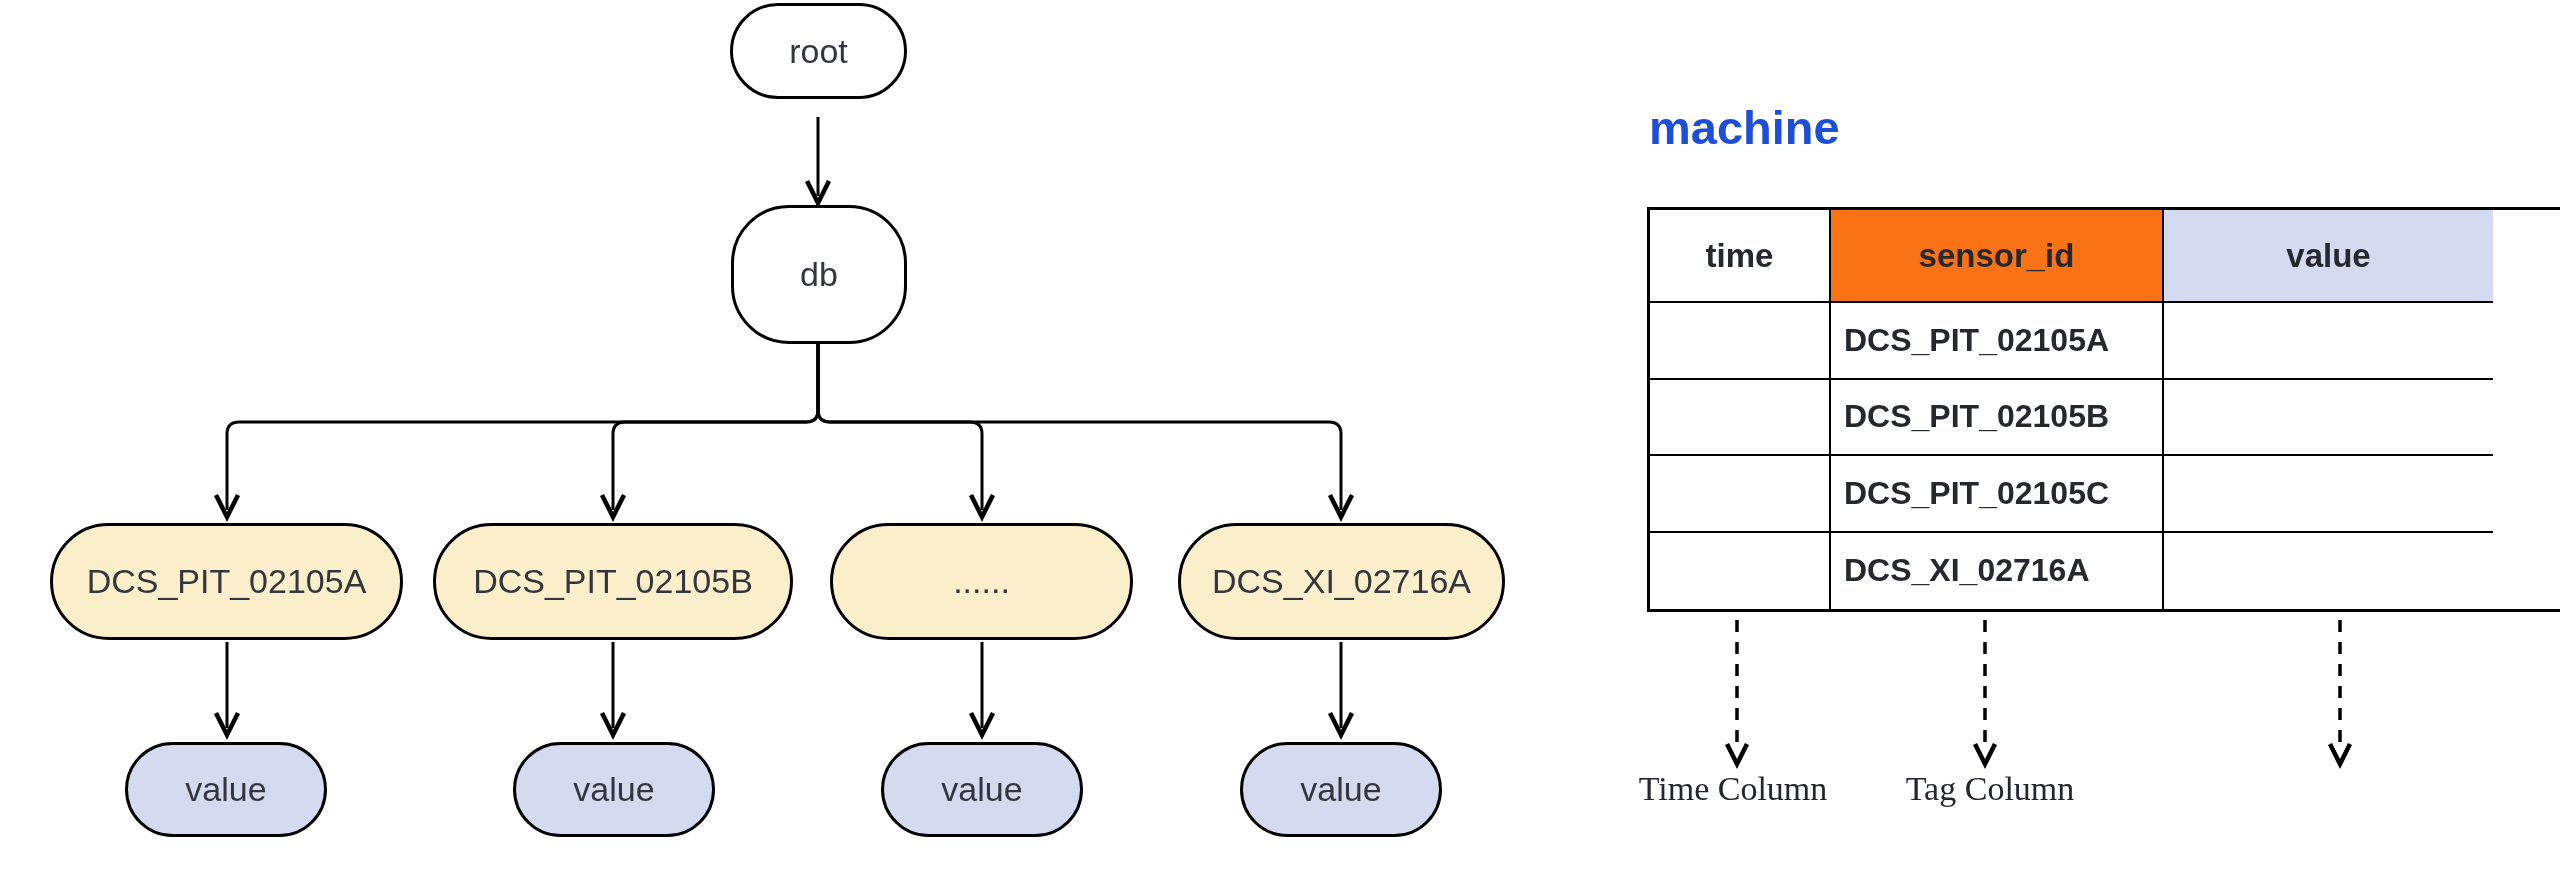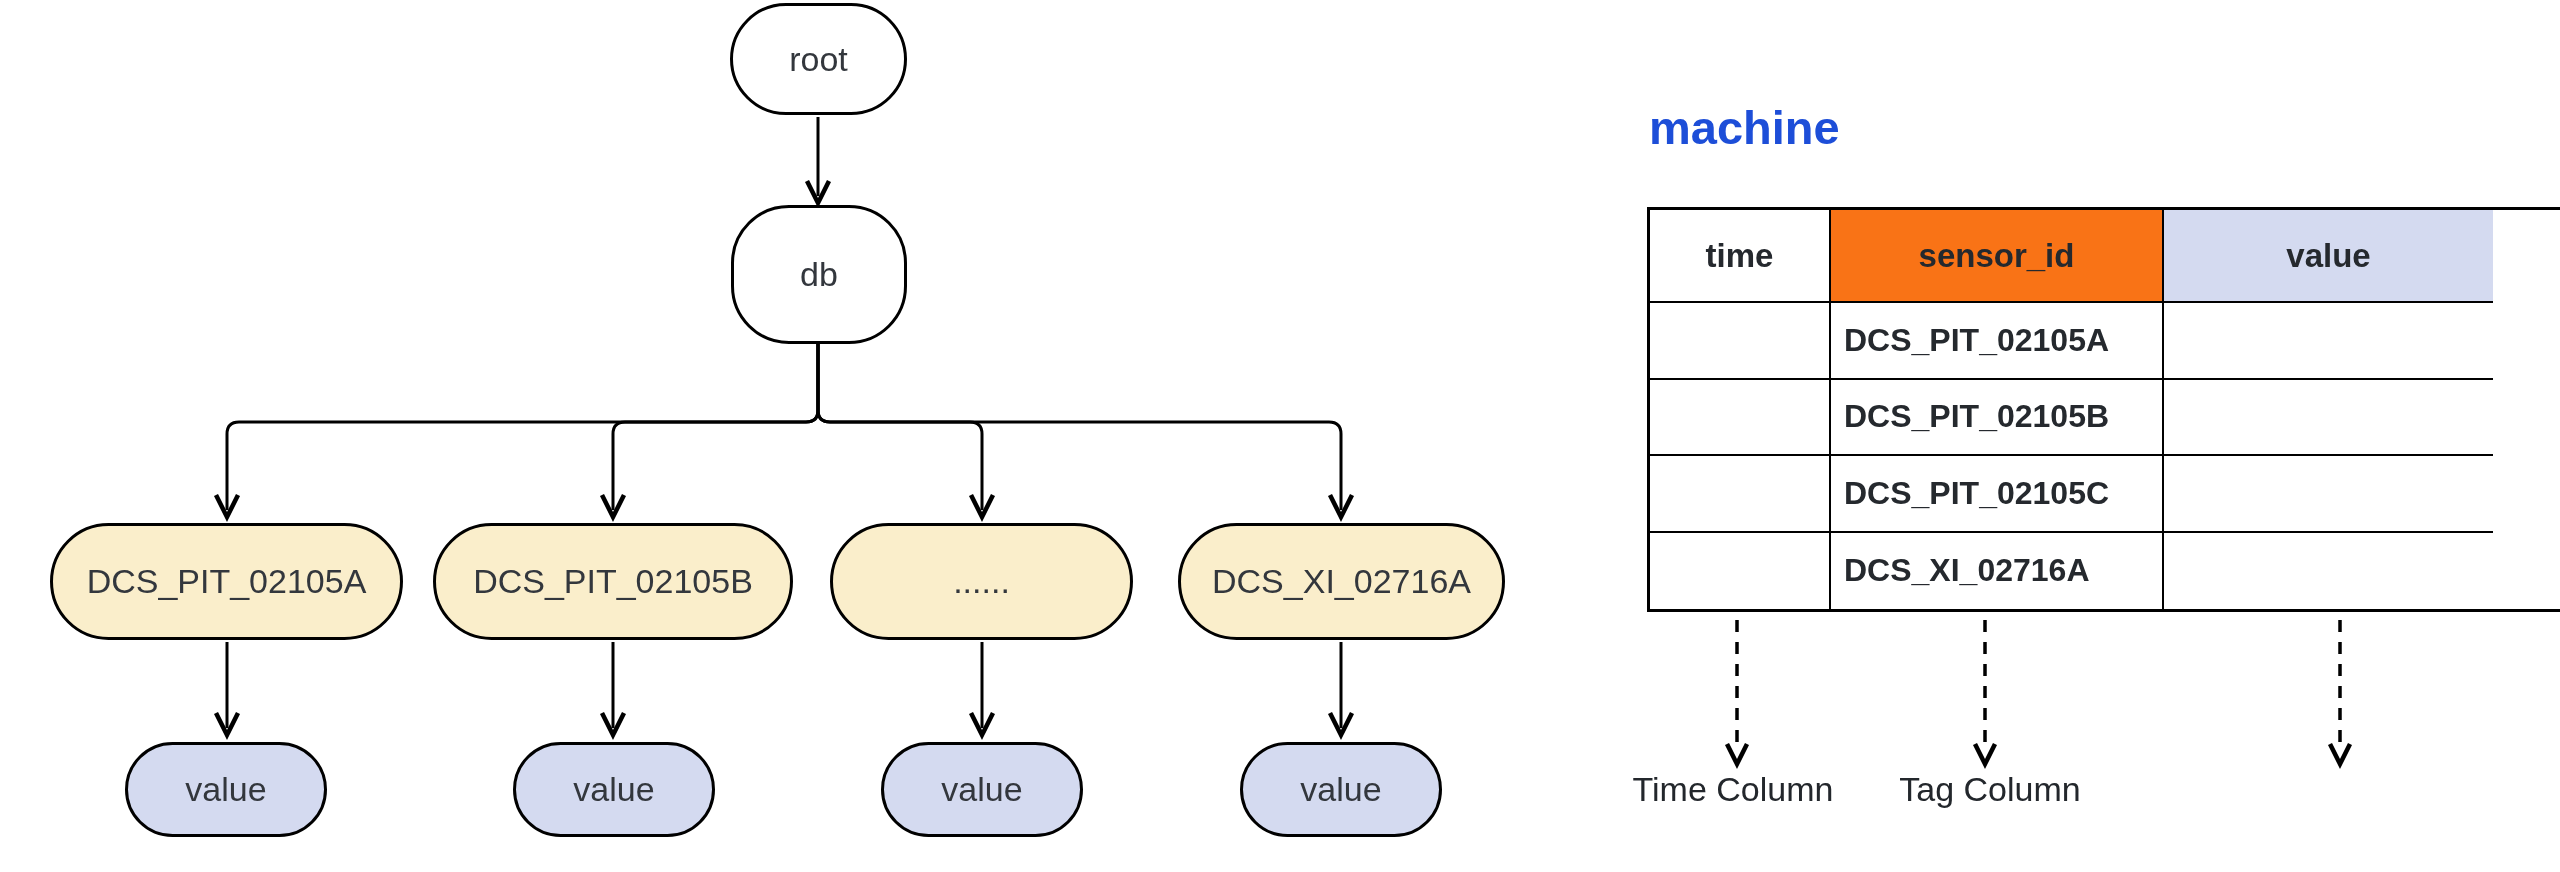--- a/index.html
+++ b/index.html
@@ -20,21 +20,21 @@
     display:flex;align-items:center;justify-content:center;
     font-size:34px;
     color:#33373d;
     background:#fff;
     white-space:nowrap;
   }
   .pill.plain{background:#ffffff;border-radius:58px;}
   .pill.sensor{background:#faeecb;border-radius:60px;}
   .pill.value{background:#d4daf0;border-radius:48px;}
 
-  .n-root  {left:730px; top:3px;   width:177px; height:112px;text-align:right;}
+  .n-root  {left:730px; top:3px;   width:177px; height:96px;text-align:right;}
   .n-db    {left:731px; top:205px; width:176px; height:139px;}
   .n-s1    {left:50px;  top:523px; width:353px; height:117px;}
   .n-s2    {left:433px; top:523px; width:360px; height:117px;}
   .n-s3    {left:830px; top:523px; width:303px; height:117px;}
   .n-s4    {left:1178px;top:523px; width:327px; height:117px;}
   .n-v1    {left:125px; top:742px; width:202px; height:95px;}
   .n-v2    {left:513px; top:742px; width:202px; height:95px;}
   .n-v3    {left:881px; top:742px; width:202px; height:95px;}
   .n-v4    {left:1240px;top:742px; width:202px; height:95px;}
 
@@ -65,20 +65,21 @@
   .cell.head.c-time{background:#ffffff;}
   .cell.head.c-sensor{background:#f97316;}
   .cell.head.c-value{background:#d4daf0;}
   .cell.data{font-weight:700;font-size:32px;color:#25292e;padding-left:13px;}
 
   .annot{
     position:absolute;top:770px;
     transform:translateX(-50%);
     font-size:34px;color:#23272c;
     white-space:nowrap;
+    font-family:Liberation Serif, serif;
   }
   .a-time{left:1733px;}
   .a-tag{left:1990px;}
   .a-meas{left:2343px;}
 </style>
 </head>
 <body>
 
 <div id="canvas">
 

